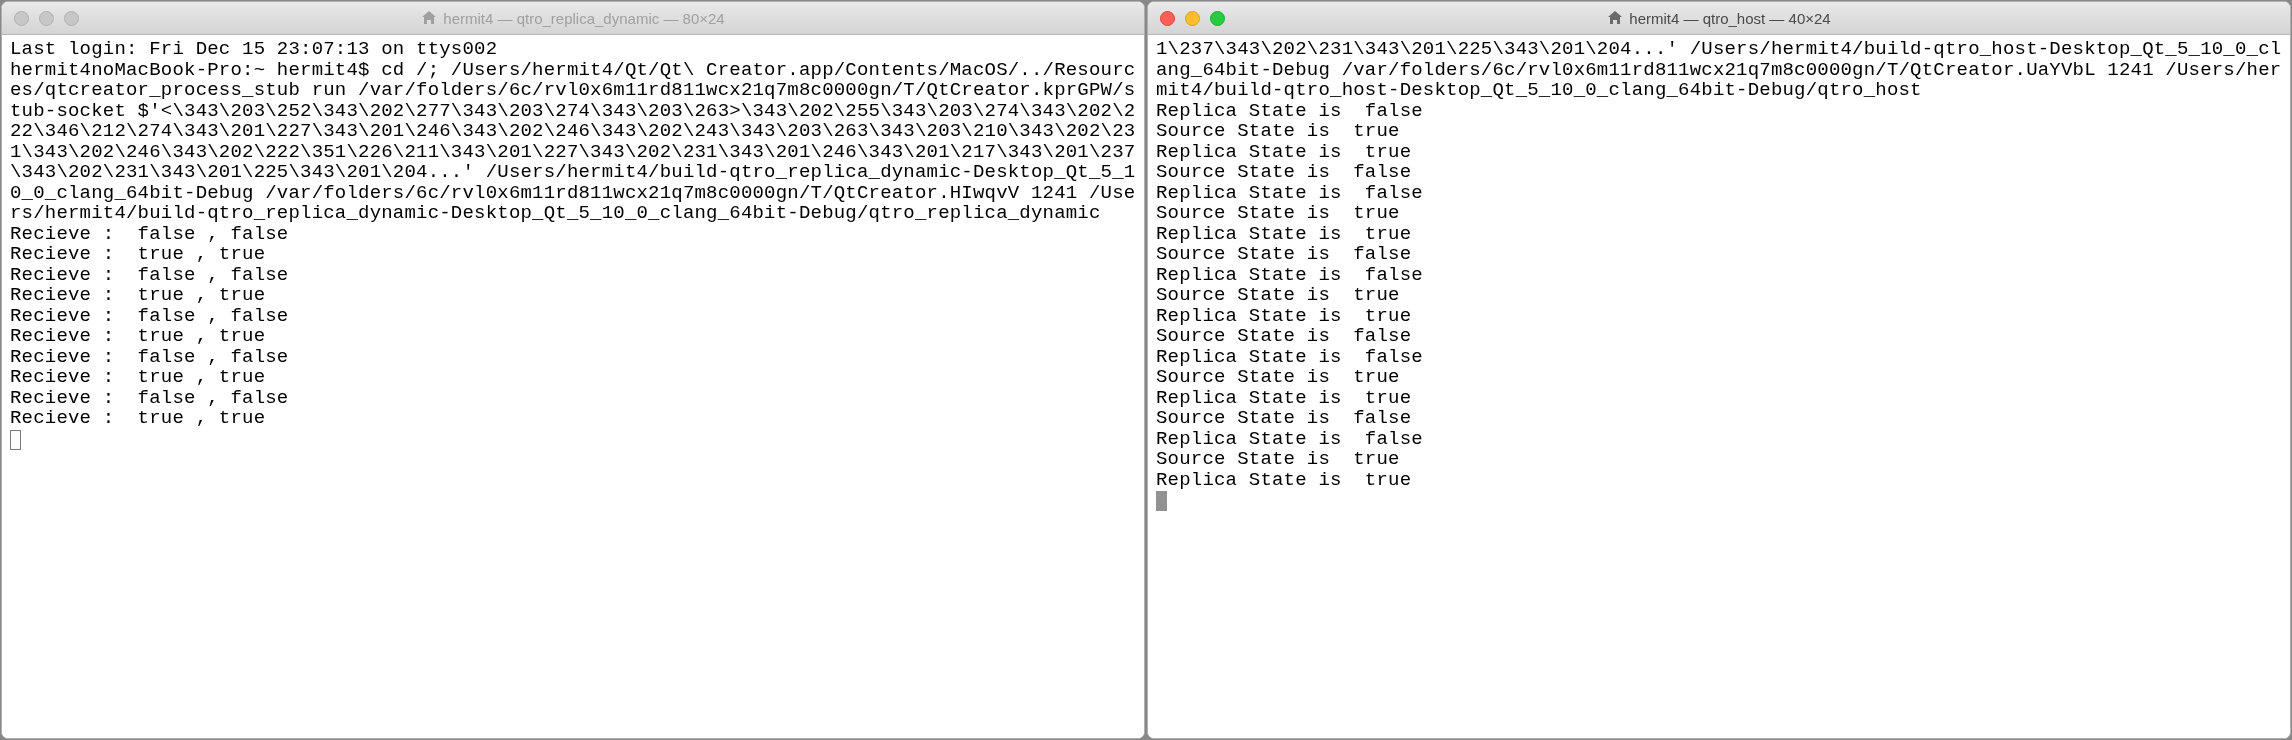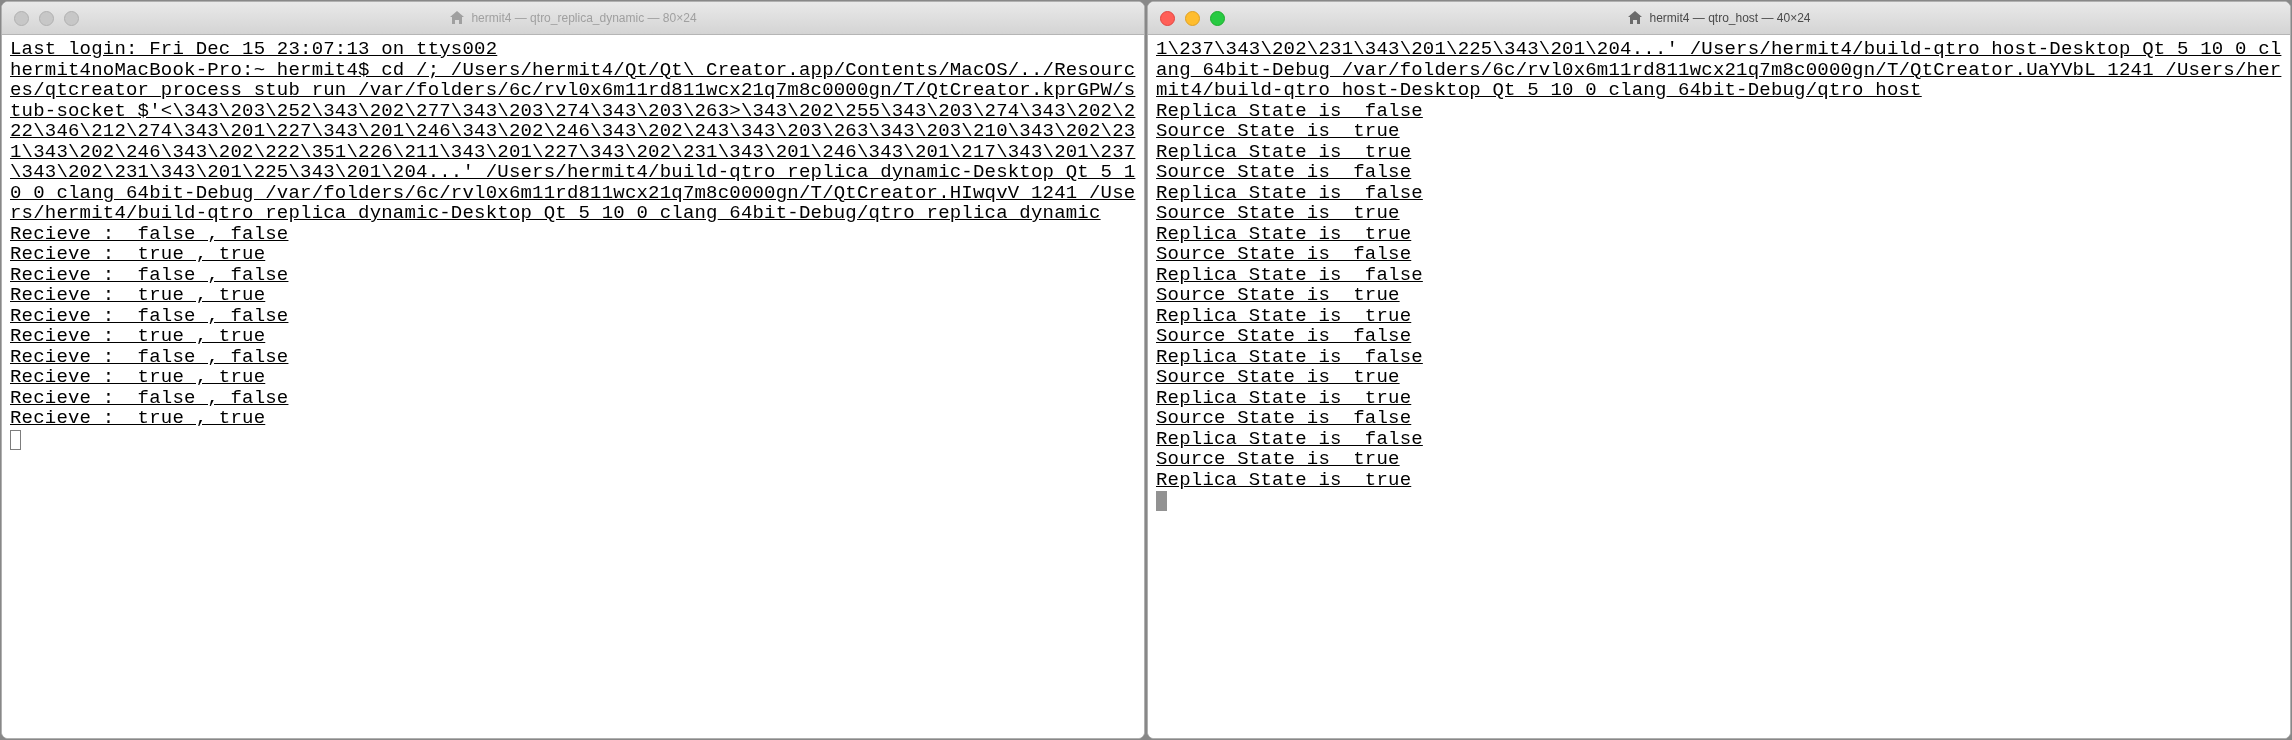--- a/index.html
+++ b/index.html
@@ -45,21 +45,21 @@
       border-radius: 50%;
     }
     .light.close { background: #ff5f57; border: 1px solid #e14540; }
     .light.minimize { background: #ffbd2e; border: 1px solid #dfa023; }
     .light.maximize { background: #28ca42; border: 1px solid #1dad2c; }
     .light.inactive { background: #c7c7c7; border: 1px solid #b1b1b1; }
     .title {
       flex: 1;
       text-align: center;
       font-family: -apple-system, "Helvetica Neue", Arial, sans-serif;
-      font-size: 12px;
+      font-size: 15px;
       color: #4a4a4a;
       display: flex;
       align-items: center;
       justify-content: center;
       gap: 6px;
     }
     .title.inactive {
       color: #a0a0a0;
     }
     .home-icon {
@@ -79,21 +79,20 @@
       color: #000;
       background: #fff;
       white-space: pre-wrap;
       word-break: break-all;
       overflow: hidden;
       letter-spacing: 0.2px;
     }
     .line {
       white-space: pre-wrap;
       word-break: break-all;
-      text-decoration: underline;
     }
     .cursor {
       display: inline-block;
       width: 11px;
       height: 20px;
       border: 1px solid #7d7d7d;
       vertical-align: text-bottom;
     }
     .cursor.filled {
       background: #929292;

